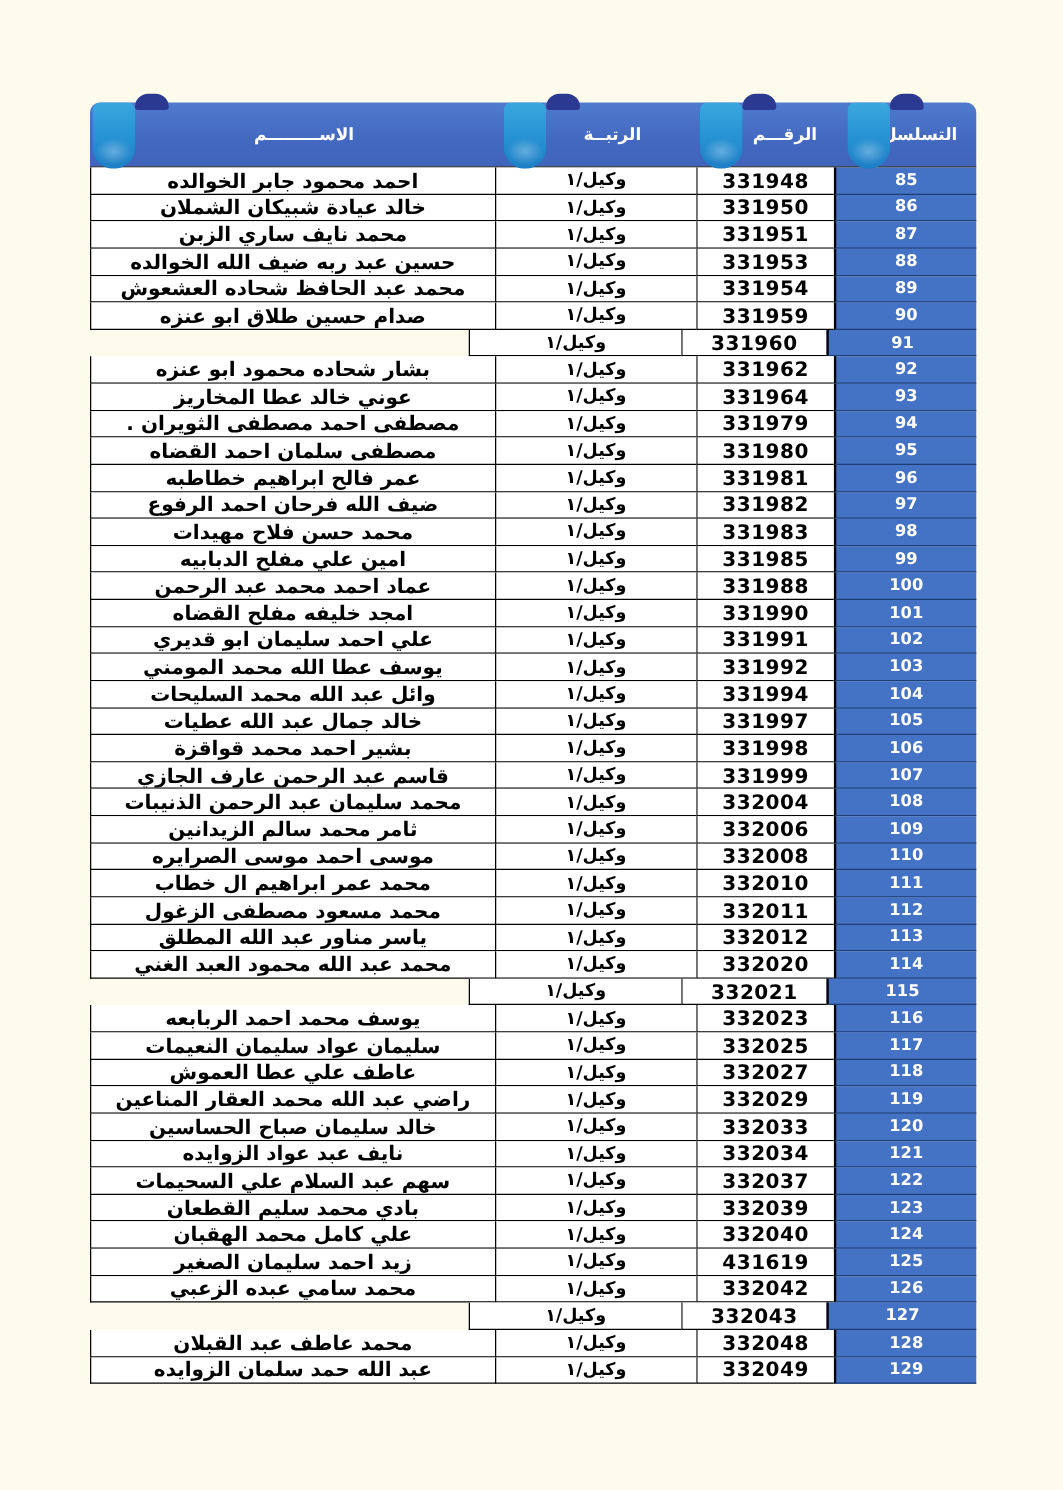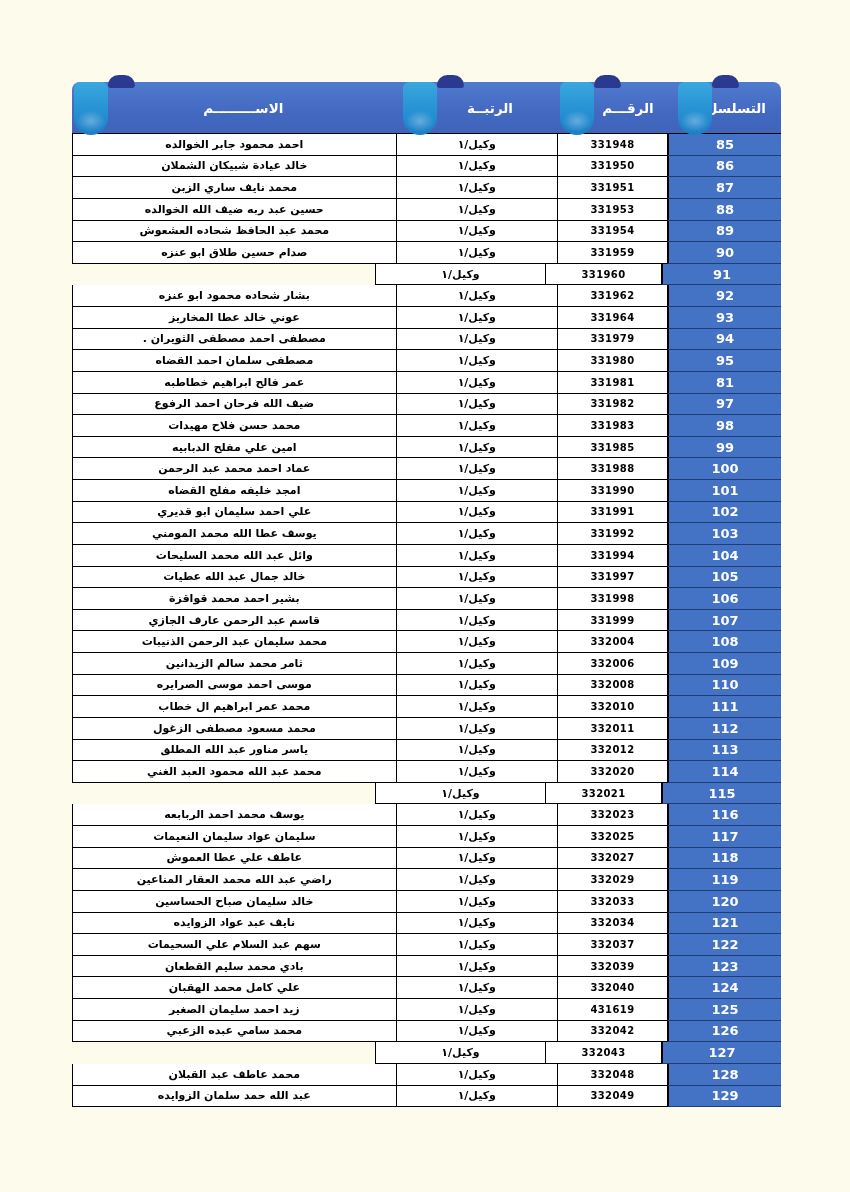--- a/index.html
+++ b/index.html
@@ -58,23 +58,23 @@
     border-bottom:1px solid #000;
     border-left:1px solid #000;
     white-space:nowrap;overflow:hidden;
   }
   .cell.serial{
     width:120px;background:#4472c4;color:#ffffff;
     font-size:13px;
     border-bottom:1px solid #1d3d73;
     border-left:2px solid #000;
   }
-  .cell.number{width:116px;font-size:10px;letter-spacing:.4px;direction:ltr;}
-  .cell.rank{width:170px;font-size:11px;}
-  .cell.name{width:341px;font-size:11px;}
+  .cell.number{width:116px;font-size:16px;letter-spacing:.4px;direction:ltr;}
+  .cell.rank{width:170px;font-size:14px;}
+  .cell.name{width:341px;font-size:16px;}
 </style>
 </head>
 <body>
 
 <div class="page">
   <div class="table-wrap">
 
     <div class="header">
       <div class="band">
         <div class="hcell serial">التسلسل</div>
@@ -163,21 +163,21 @@
       </div>
 
       <div class="row">
         <div class="cell serial">95</div>
         <div class="cell number">331980</div>
         <div class="cell rank">وكيل/١</div>
         <div class="cell name">مصطفى سلمان احمد القضاه</div>
       </div>
 
       <div class="row">
-        <div class="cell serial">81</div>
+        <div class="cell serial">96</div>
         <div class="cell number">331981</div>
         <div class="cell rank">وكيل/١</div>
         <div class="cell name">عمر فالح ابراهيم خطاطبه</div>
       </div>
 
       <div class="row">
         <div class="cell serial">97</div>
         <div class="cell number">331982</div>
         <div class="cell rank">وكيل/١</div>
         <div class="cell name">ضيف الله فرحان احمد الرفوع</div>

